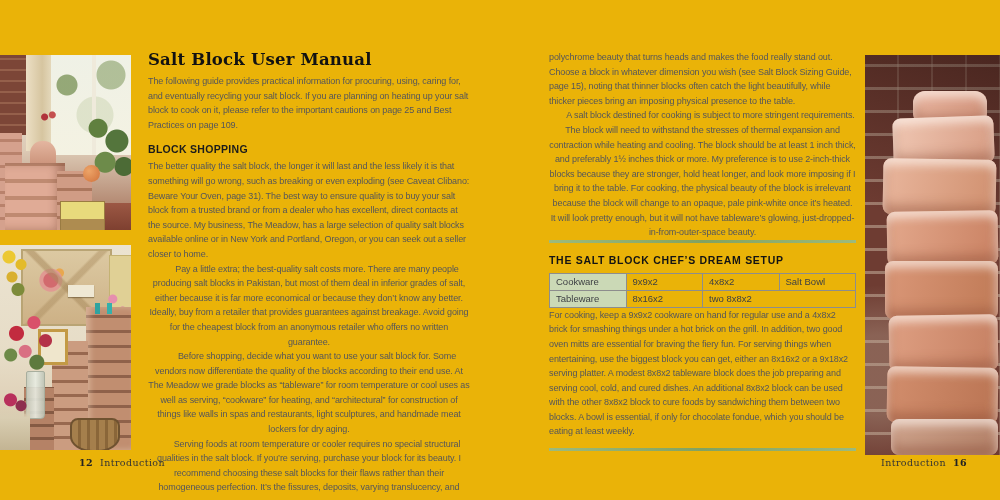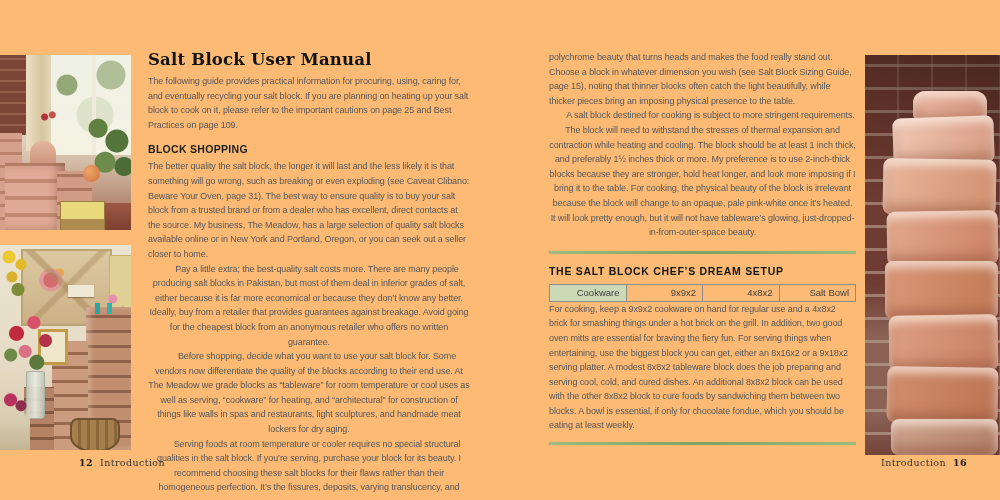--- a/index.html
+++ b/index.html
@@ -1,44 +1,44 @@
 <!DOCTYPE html>
 <html><head>
 <meta charset="utf-8">
 <style>
   html,body { margin:0; padding:0; background:#ffffff; }
   .spread {
-    position:relative; width:1000px; height:500px; background:#fdba74;
+    position:relative; width:1000px; height:500px; background:#eab308;
     overflow:hidden; font-family:"Liberation Sans", sans-serif;
   }
   
   .col { position:absolute; top:50px; }
   .col-left  { left:148px; width:322px; }
   .col-right { left:549px; width:307px; }
   .bodytext p {
     margin:0; font-size:9px; line-height:14.6px; color:#55565a;
     letter-spacing:-0.1px; text-align:left;
   }
   .bodytext p.indent { text-indent:16px;text-align:center; }
   h1.booktitle {
     margin:0 0 5px 0; font-family:"DejaVu Serif", serif; font-weight:bold;
     font-size:16.5px; color:#121212; letter-spacing:0.2px;
   }
   h2.section {
     margin:11px 0 4px 0; font-size:10.5px; font-weight:bold; color:#1c1c1c;
     letter-spacing:0.3px;
   }
   
-  .sidebar { margin-top:11px; }
+  .sidebar { }
   .greenrule { height:3px; background:linear-gradient(90deg,#9cba7e,#82a261,#9cba7e); }
   h3.sidebar-heading {
     margin:11px 0 7px 0; font-size:10.5px; font-weight:bold; color:#141414;
     letter-spacing:0.7px;
   }
-  table.setup { border-collapse:collapse; width:100%; table-layout:fixed;text-align:right; }
+  table.setup { border-collapse:collapse; width:100%; table-layout:fixed; }
   table.setup td {
     border:1px solid #8d8d8d; padding:2px 6px; font-size:9.5px;
     color:#3d3f43; height:12px;
   }
   td.rowlabel { background:#cbd9b6; }
   .sidebar-body { margin-top:9px; }
   .sidebar .greenrule.bottomrule { margin-top:9px; }
   
   .footer {
     position:absolute; top:457px; font-family:"DejaVu Serif", serif;
@@ -227,20 +227,25 @@
       <div class="greenrule"></div>
       <h3 class="sidebar-heading">THE SALT BLOCK CHEF’S DREAM SETUP</h3>
       <table class="setup">
         <tbody>
             <tr>
           <td class="rowlabel">Cookware</td>
           <td>9x9x2</td>
           <td>4x8x2</td>
           <td>Salt Bowl</td>
         </tr>
+        <tr>
+          <td class="rowlabel">Tableware</td>
+          <td>8x16x2</td>
+          <td colspan="2">two 8x8x2</td>
+        </tr>
       </tbody>
         </table>
       <p class="sidebar-body">For cooking, keep a 9x9x2 cookware on hand for regular use and a 4x8x2 brick for smashing things under a hot brick on the grill. In addition, two good oven mitts are essential for braving the fiery fun. For serving things when entertaining, use the biggest block you can get, either an 8x16x2 or a 9x18x2 serving platter. A modest 8x8x2 tableware block does the job preparing and serving cool, cold, and cured dishes. An additional 8x8x2 block can be used with the other 8x8x2 block to cure foods by sandwiching them between two blocks. A bowl is essential, if only for chocolate fondue, which you should be eating at least weekly.</p>
       <div class="greenrule bottomrule"></div>
     </div>
   </div>
 
   <div class="photo photo-r" title="Tall column of thick pink Himalayan salt blocks stacked against a dark brick wall">
     <div class="sblock sb1"></div>
     <div class="sblock sb2"></div>

